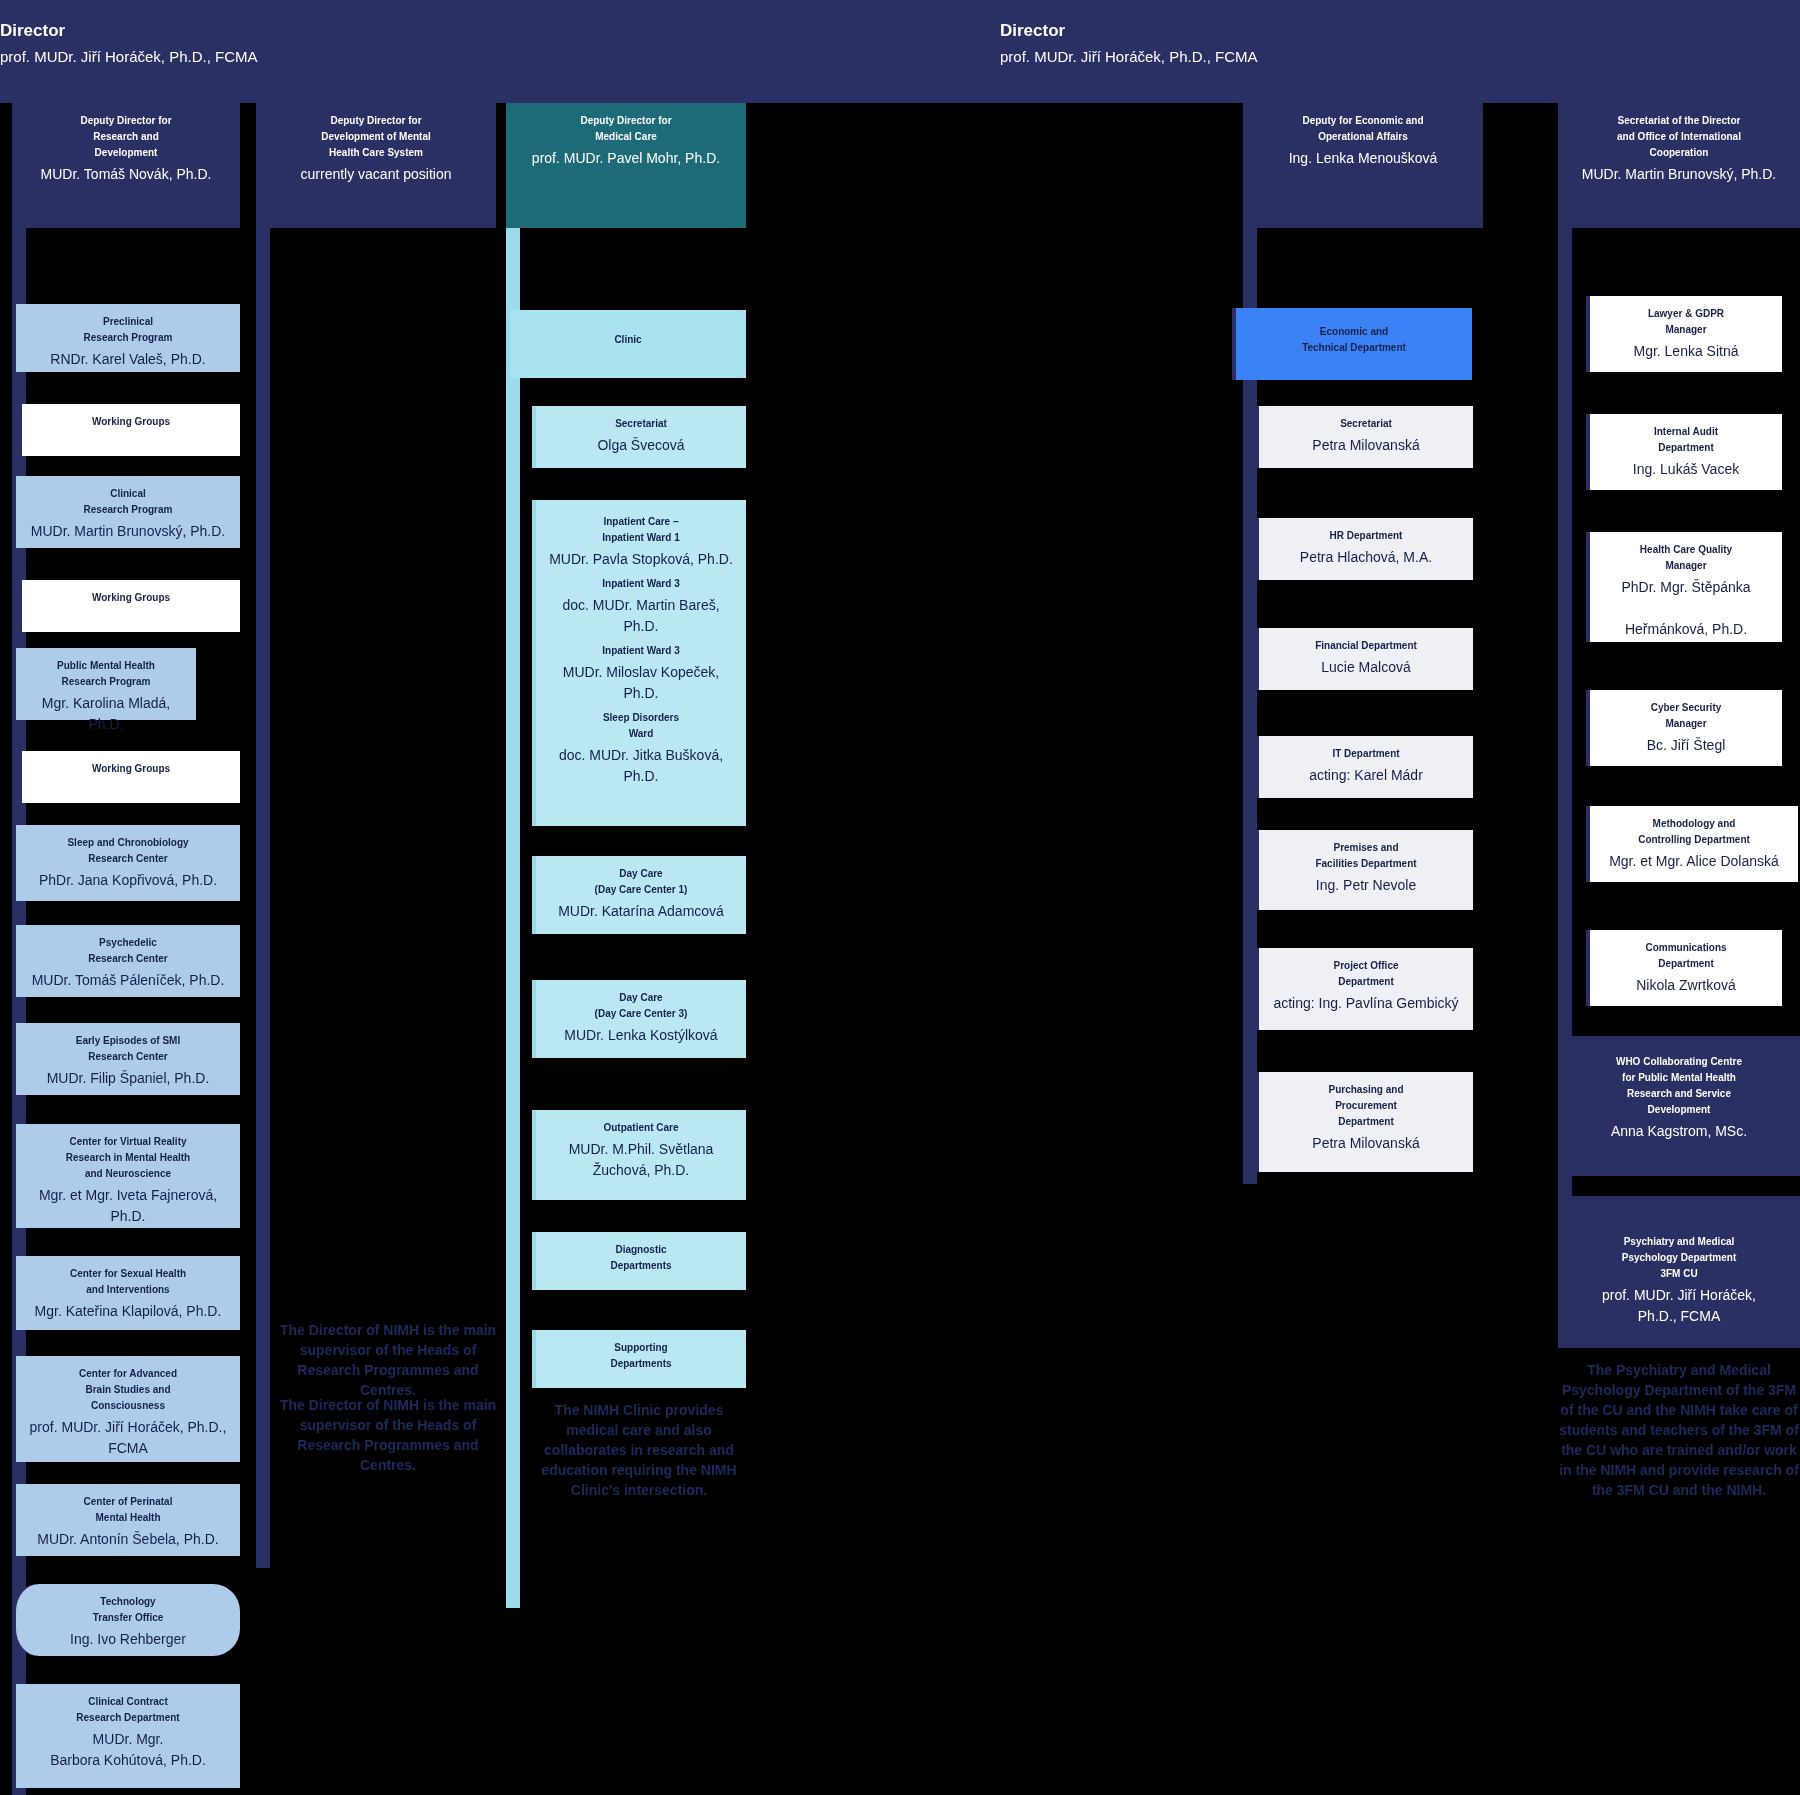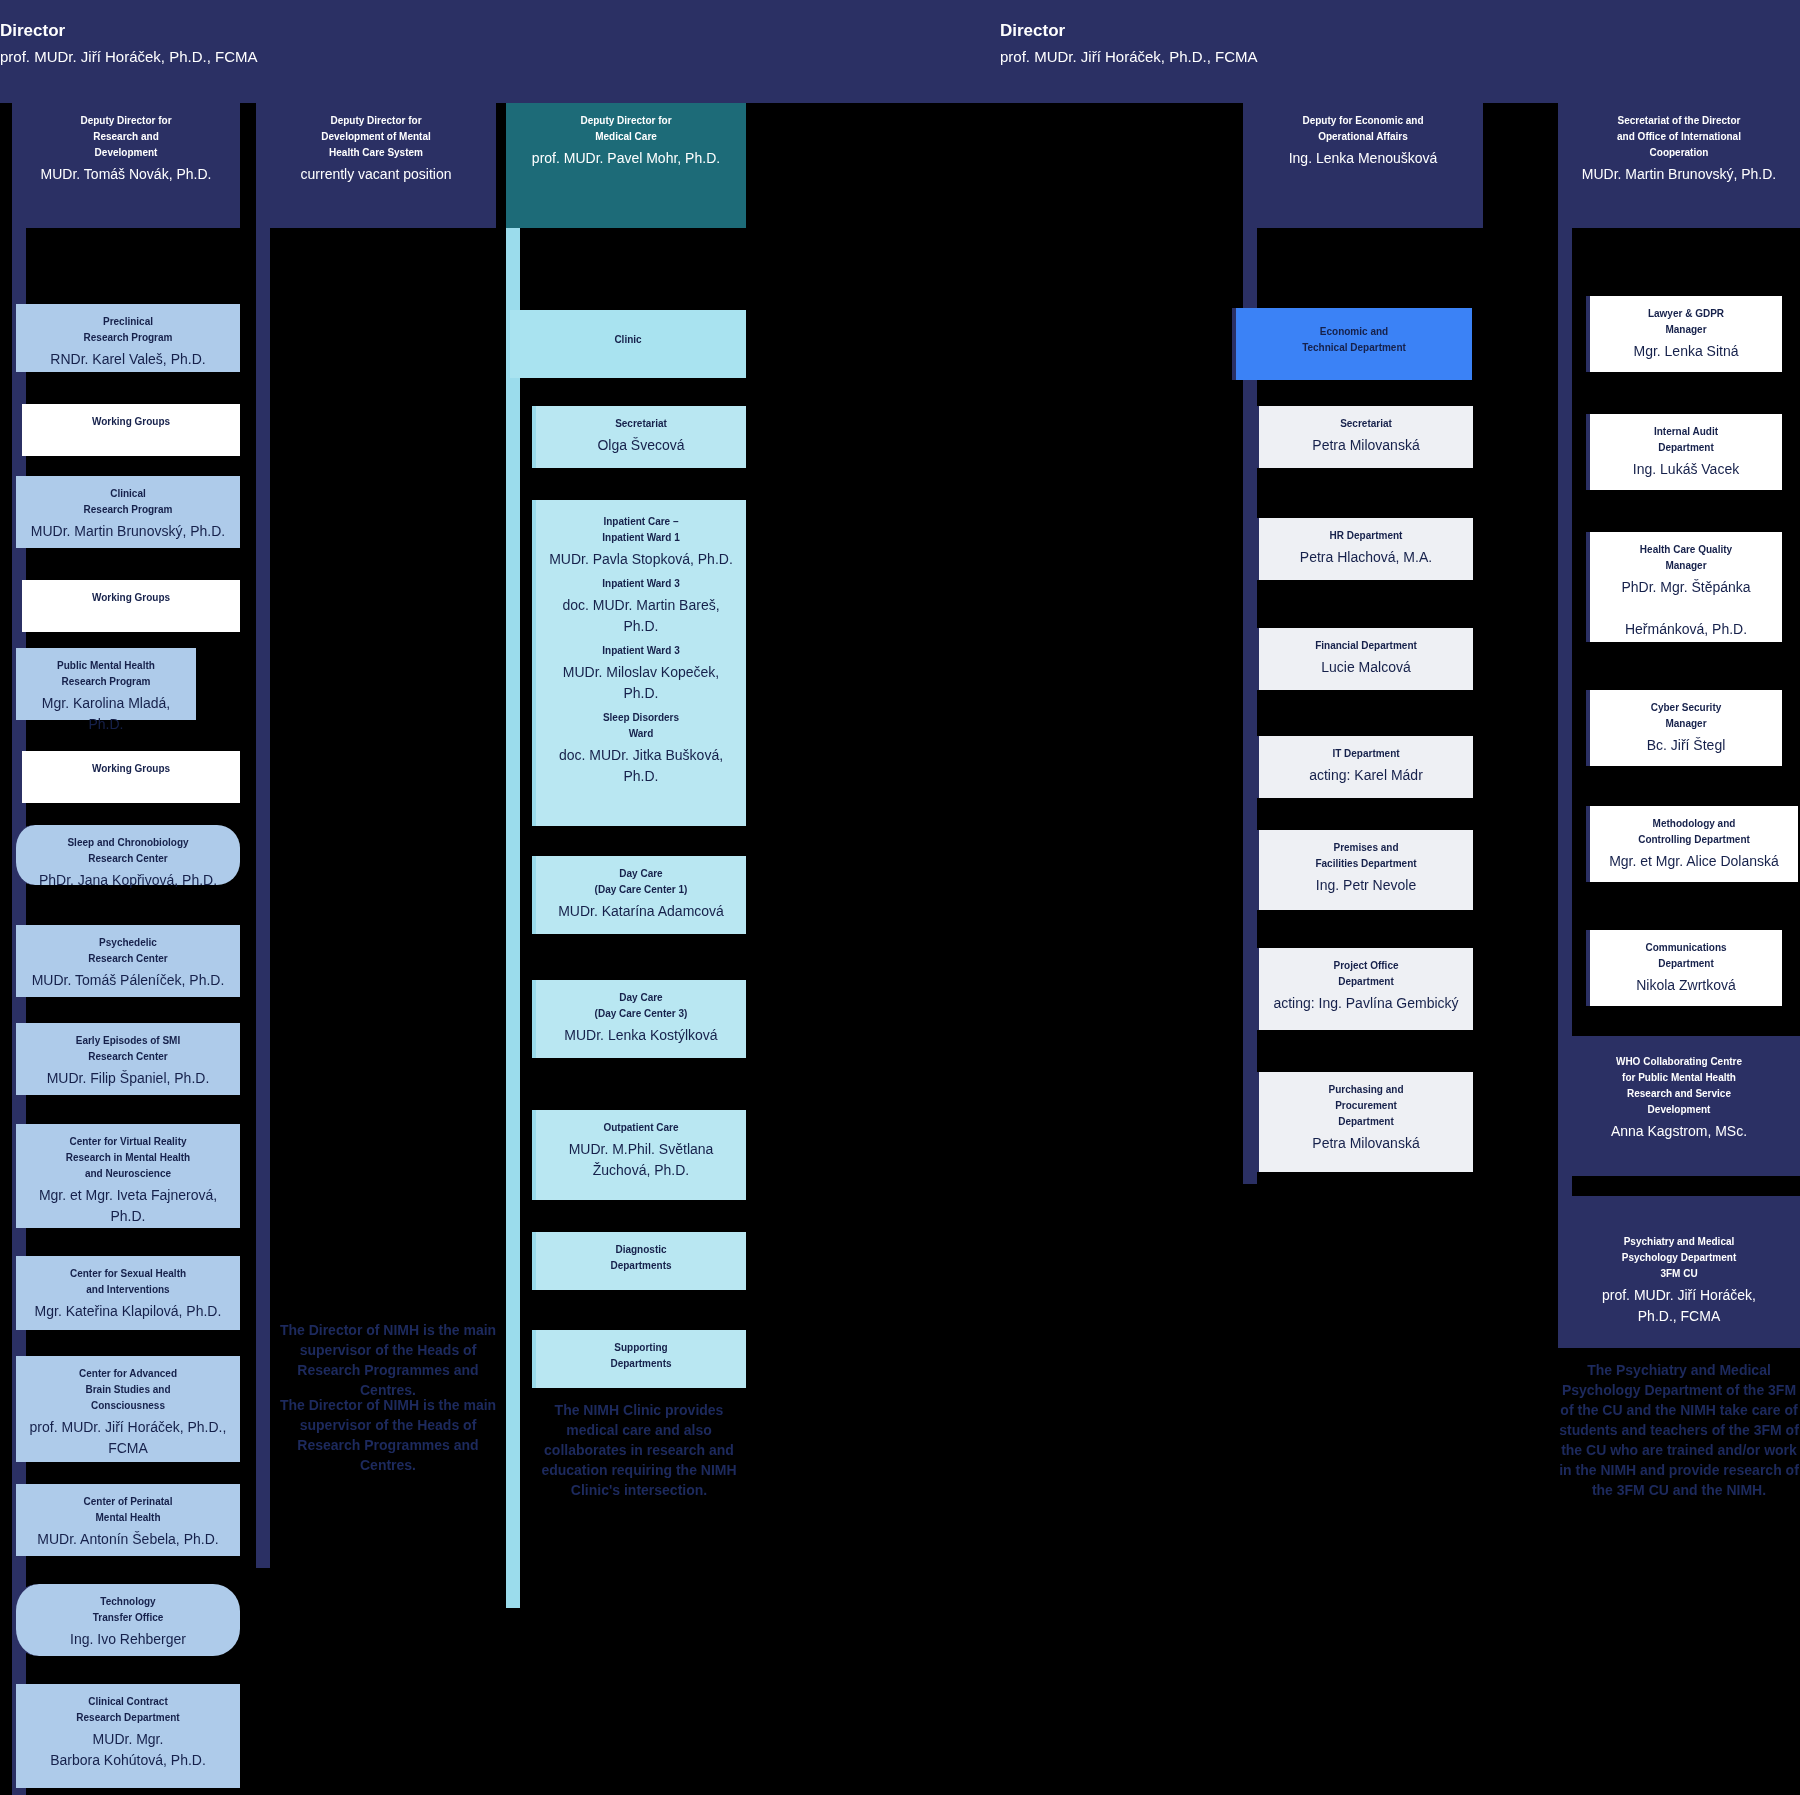--- a/index.html
+++ b/index.html
@@ -91,21 +91,21 @@
 <div class="box white bl" style="left:18px;top:580px;width:222px;height:52px;">
   <div class="t">Working Groups</div>
 </div>
 <div class="box lightblue bl" style="left:12px;top:648px;width:184px;height:72px;">
   <div class="t">Public Mental Health<br>Research Program</div>
   <div class="s">Mgr. Karolina Mladá, Ph.D.</div>
 </div>
 <div class="box white bl" style="left:18px;top:751px;width:222px;height:52px;">
   <div class="t">Working Groups</div>
 </div>
-<div class="box lightblue bl" style="left:12px;top:825px;width:228px;height:60px;border-radius:23px;">
+<div class="box lightblue bl" style="left:12px;top:825px;width:228px;height:76px;">
   <div class="t">Sleep and Chronobiology<br>Research Center</div>
   <div class="s">PhDr. Jana Kopřivová, Ph.D.</div>
 </div>
 <div class="box lightblue bl" style="left:12px;top:925px;width:228px;height:72px;">
   <div class="t">Psychedelic<br>Research Center</div>
   <div class="s">MUDr. Tomáš Páleníček, Ph.D.</div>
 </div>
 <div class="box lightblue bl" style="left:12px;top:1023px;width:228px;height:72px;">
   <div class="t">Early Episodes of SMI<br>Research Center</div>
   <div class="s">MUDr. Filip Španiel, Ph.D.</div>

